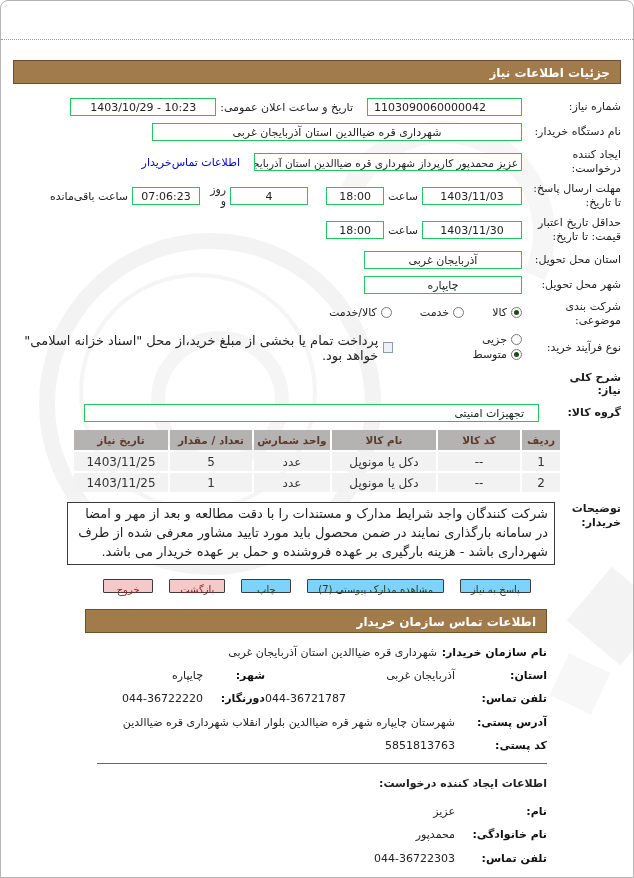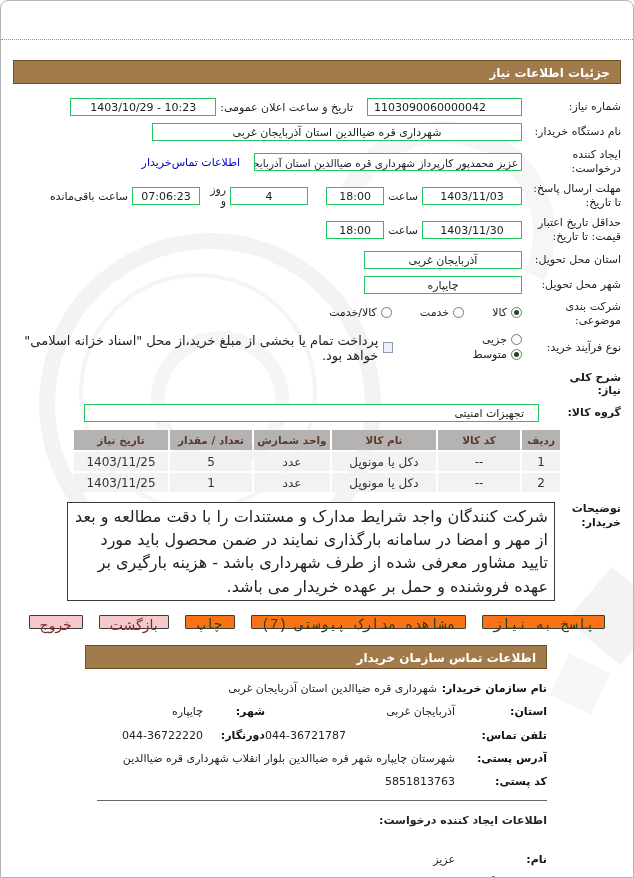--- a/index.html
+++ b/index.html
@@ -38,23 +38,23 @@
     vertical-align:middle; margin-left:5px; box-sizing:border-box;}
   .opt{display:inline-flex; align-items:center; margin-left:28px; white-space:nowrap;}
   .heading{font-weight:bold; margin:8px 0 7px 0; color:#111;}
   table.goods{border-collapse:separate; border-spacing:2px; width:490px; margin:4px auto 8px auto; table-layout:fixed;}
   table.goods th{background:#b5b2b2; color:#5d3a2c; font-weight:bold; font-size:10.5px; height:18px; padding:1px 2px; white-space:nowrap; overflow:hidden;}
   table.goods td{background:#f3f2f2; color:#333; font-size:12px; text-align:center; height:17px; padding:1px 2px; white-space:nowrap; overflow:hidden;}
   table.goods th:nth-child(1){width:34px;} table.goods th:nth-child(2){width:78px;}
   table.goods th:nth-child(4){width:72px;} table.goods th:nth-child(5){width:78px;}
   table.goods th:nth-child(6){width:90px;}
   .btn-row{display:flex; justify-content:center; gap:16px; margin:14px 0 6px 0;}
-  .btn{font-family:inherit; font-size:14px; height:14px; line-height:19px; padding:0 10px; min-width:50px;
+  .btn{font-family:inherit; font-size:10px; height:14px; line-height:19px; padding:0 10px; min-width:50px;
     border:1px solid #3c3c3c; cursor:pointer; border-radius:1px;}
-  .btn.green{background:#f97316; color:#27401f;font-family:Liberation Mono, monospace;}
+  .btn.green{background:#7dd3fc; color:#27401f;}
   .btn.pink{background:#f5c9c9; color:#7c2a2a;}
   .contact{position:relative; margin:0 86px 0 12px; width:462px; padding-top:12px; z-index:2;}
   .crow{display:flex; align-items:flex-start; margin-bottom:8px; line-height:1.4;}
   .clbl{width:92px; flex:none; font-weight:bold; color:#111;}
   .clbl2{width:62px; flex:none; font-weight:bold; color:#111;}
   .cval{color:#222;}
   .cval.w1{width:190px; flex:none;}
   .divider{border-top:1px solid #666; margin:10px 0 12px 12px;}
   .num{direction:ltr; unicode-bidi:embed;}
   
@@ -194,21 +194,21 @@
             <td>دکل یا مونوپل</td>
             <td>عدد</td>
             <td>1</td>
             <td dir="ltr">1403/11/25</td>
           </tr>
         </tbody>
     </table>
 
     <div class="row" style="align-items:flex-start;">
       <span class="lbl b" style="width:62px;">توضیحات خریدار:</span>
-      <span class="multibox" style="width:488px;min-height:36px;font-size:16px;">شرکت کنندگان واجد شرایط مدارک و مستندات را با دقت مطالعه و بعد از مهر و امضا در سامانه بارگذاری نمایند در ضمن محصول باید مورد تایید مشاور معرفی شده از طرف شهرداری باشد - هزینه بارگیری بر عهده فروشنده و حمل بر عهده خریدار می باشد.</span>
+      <span class="multibox" style="width:488px;min-height:36px;font-size:13px;">شرکت کنندگان واجد شرایط مدارک و مستندات را با دقت مطالعه و بعد از مهر و امضا در سامانه بارگذاری نمایند در ضمن محصول باید مورد تایید مشاور معرفی شده از طرف شهرداری باشد - هزینه بارگیری بر عهده فروشنده و حمل بر عهده خریدار می باشد.</span>
     </div>
 
     <div class="btn-row">
         <button class="btn green">پاسخ به نیاز</button>
         <button class="btn green">مشاهده مدارک پیوستی (7)</button>
         <button class="btn green">چاپ</button>
         <button class="btn pink">بازگشت</button>
         <button class="btn pink">خروج</button>
       </div>
   </div>
@@ -236,21 +236,21 @@
       <span class="clbl">آدرس پستی:</span>
       <span class="cval" style="width:340px;">شهرستان چایپاره شهر قره ضیاالدین بلوار انقلاب شهرداری قره ضیاالدین</span>
     </div>
     <div class="crow">
       <span class="clbl">کد پستی:</span>
       <span class="cval num">5851813763</span>
     </div>
 
     <div class="divider"></div>
 
-    <div class="crow b" style="margin-bottom:24px;">اطلاعات ایجاد کننده درخواست:</div>
+    <div class="crow b" style="margin-bottom:12px;">اطلاعات ایجاد کننده درخواست:</div>
     <div class="crow">
       <span class="clbl">نام:</span>
       <span class="cval">عزیز</span>
     </div>
     <div class="crow">
       <span class="clbl">نام خانوادگی:</span>
       <span class="cval">محمدپور</span>
     </div>
     <div class="crow">
       <span class="clbl">تلفن تماس:</span>

